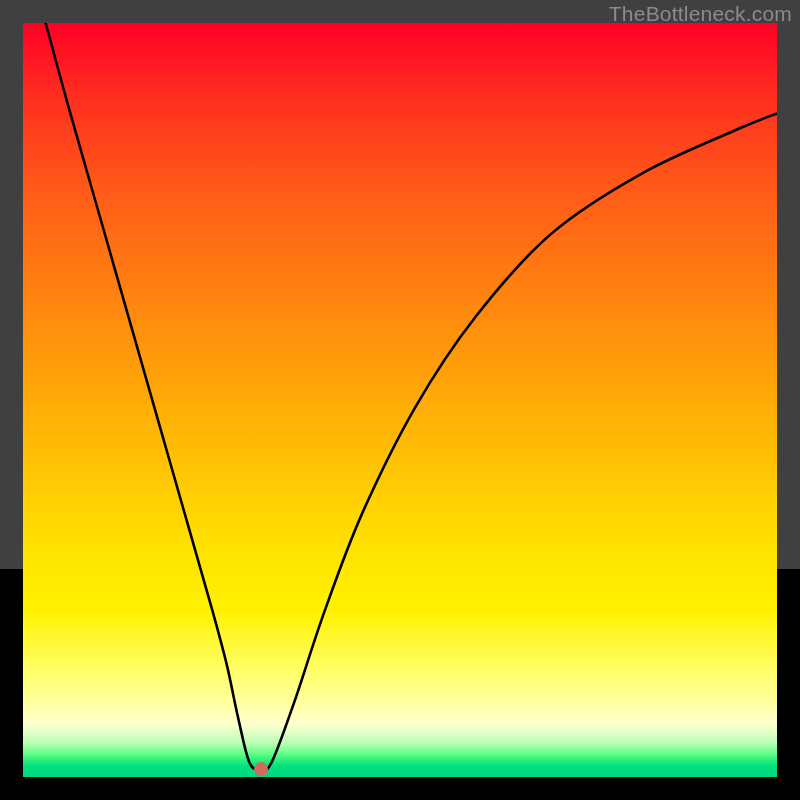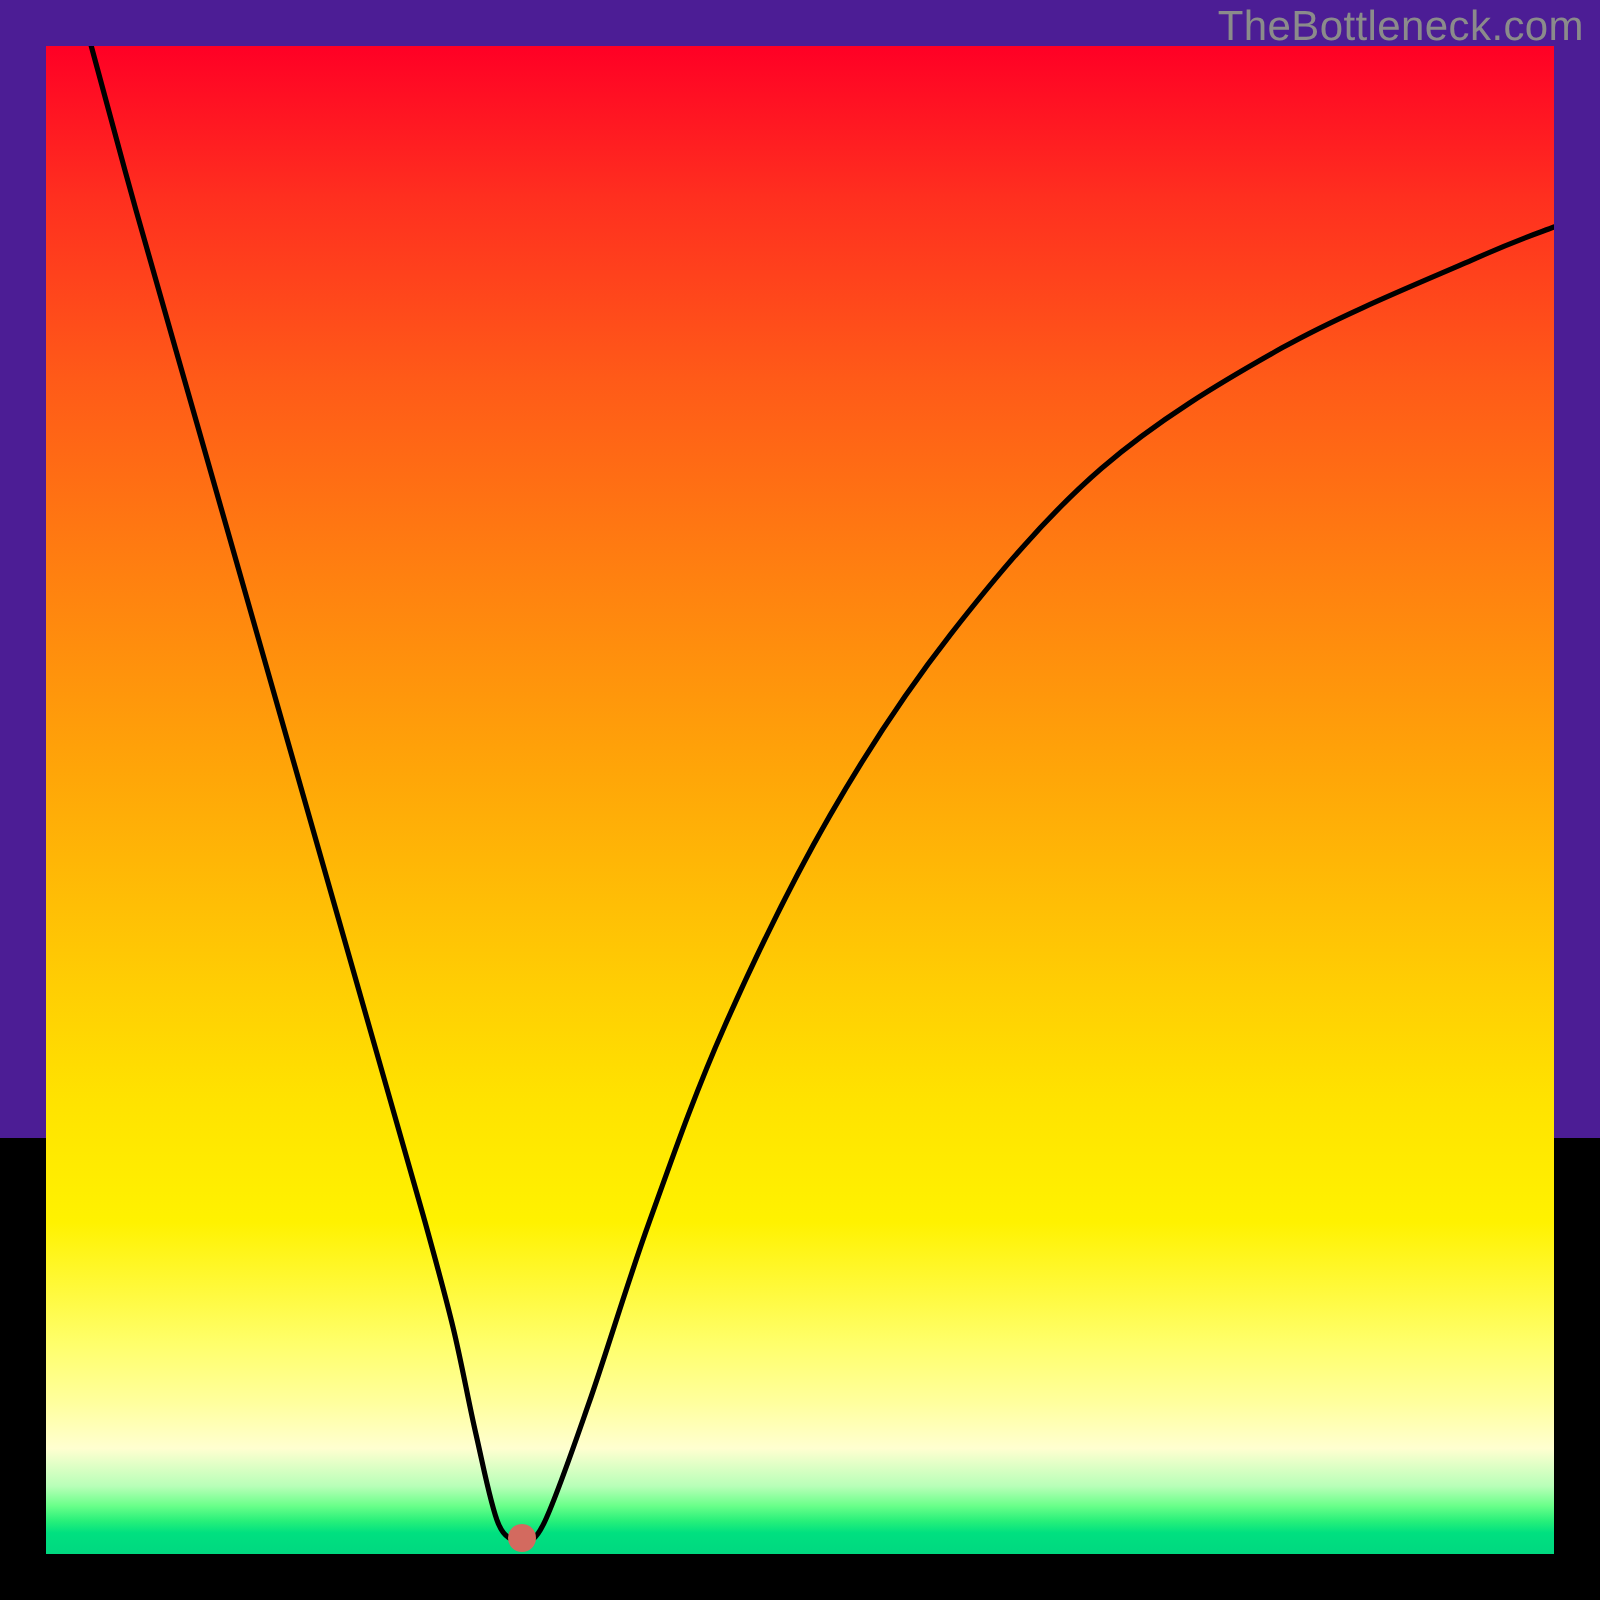--- a/index.html
+++ b/index.html
@@ -7,21 +7,21 @@
     padding: 0;
     width: 800px;
     height: 800px;
     background: #000;
     font-family: Arial, Helvetica, sans-serif;
   }
   .frame {
     position: relative;
     width: 800px;
     height: 569px;
-    background: #4c1d95;
+    background: #404040;
   }
   .plot {
     position: absolute;
     left: 23px;
     top: 23px;
     width: 754px;
     height: 754px;
     background: linear-gradient(to bottom,
       #ff0025 0%,
       #ff2f1f 10%,

